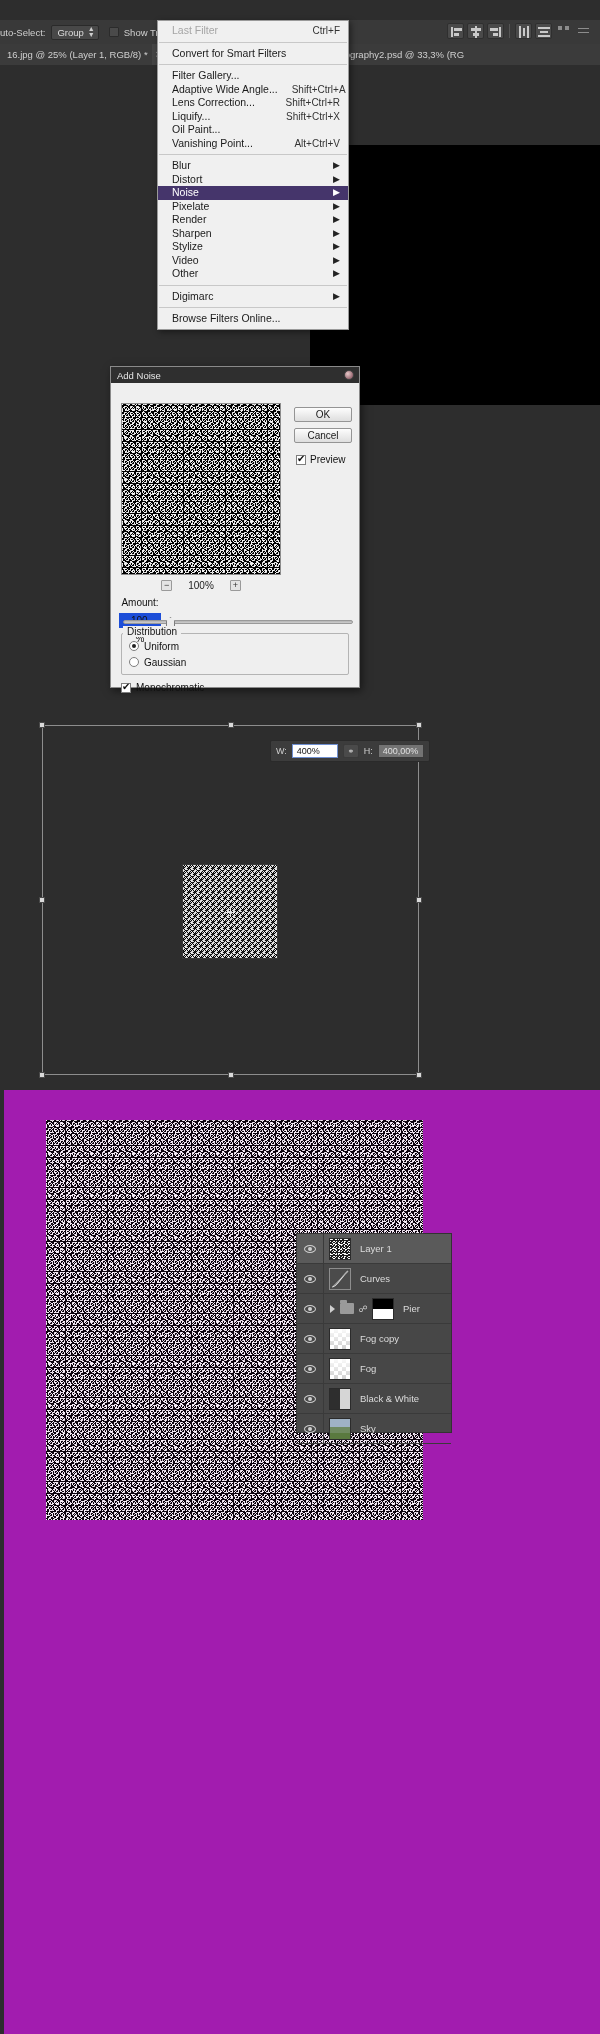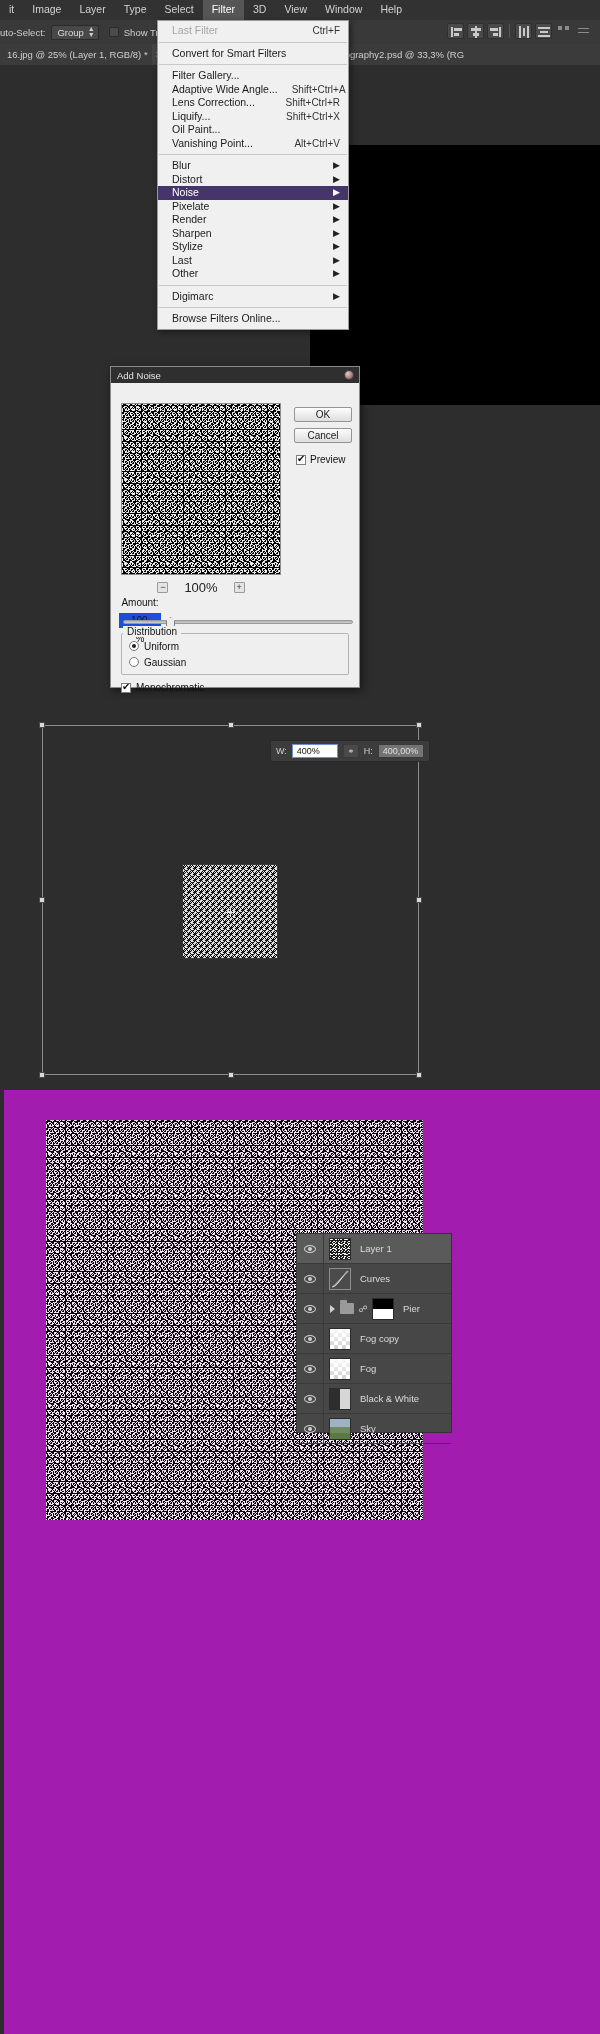--- a/index.html
+++ b/index.html
@@ -154,21 +154,21 @@
   .zoomrow {
     position: absolute; left: 10px; top: 197px; width: 160px;
     display: flex; align-items: center; justify-content: center; gap: 16px;
   }
   .zoom-btn {
     width: 11px; height: 11px; background: #e4e4e4;
     border: 1px solid #9a9a9a; border-radius: 1px;
     font-size: 9px; line-height: 9px; color: #333;
     display: flex; align-items: center; justify-content: center;
   }
-  .zoom-val { font-size: 13px; color: #222; }
+  .zoom-val { font-size: 10px; color: #222; }
 
   .amount-row {
     position: absolute; left: 8px; top: 214px;
     display: flex; align-items: center; gap: 5px;
     font-size: 10px; color: #111; flex-direction: column;
   }
   .txtfield {
     background: #fff; border: 7px solid #1d4ed8;
     height: 15px; width: 42px; font-size: 10px; color: #111;
     display: flex; align-items: center; padding-left: 5px;
@@ -372,32 +372,20 @@
     width: 8px; height: 12px; margin-left: 5px; color: #cfcfcf;
     font-size: 9px; display: flex; align-items: center; justify-content: center;
   }
   .layer-row.selected { background: #5a5a5a; }
 </style>
 </head>
 <body>
 
 <div id="page">
 
-  <div class="menubar">
-    <div class="mi">it</div>
-    <div class="mi">Image</div>
-    <div class="mi">Layer</div>
-    <div class="mi">Type</div>
-    <div class="mi">Select</div>
-    <div class="mi active">Filter</div>
-    <div class="mi">3D</div>
-    <div class="mi">View</div>
-    <div class="mi">Window</div>
-    <div class="mi">Help</div>
-  </div>
 
   <div class="optionsbar">
     <span class="lbl">uto-Select:</span>
     <span class="combo">
       <span>Group</span>
       <span class="arrows">▲<br>▼</span>
     </span>
     <span class="chk-sq"></span>
     <span class="lbl">Show Tran</span>
 
@@ -510,21 +498,21 @@
     </div>
     <div class="row">
       <span>Sharpen</span>
       <span class="arrow">▶</span>
     </div>
     <div class="row">
       <span>Stylize</span>
       <span class="arrow">▶</span>
     </div>
     <div class="row">
-      <span>Last</span>
+      <span>Video</span>
       <span class="arrow">▶</span>
     </div>
     <div class="row">
       <span>Other</span>
       <span class="arrow">▶</span>
     </div>
     <div class="sep"></div>
     <div class="row">
       <span>Digimarc</span>
       <span class="arrow">▶</span>

